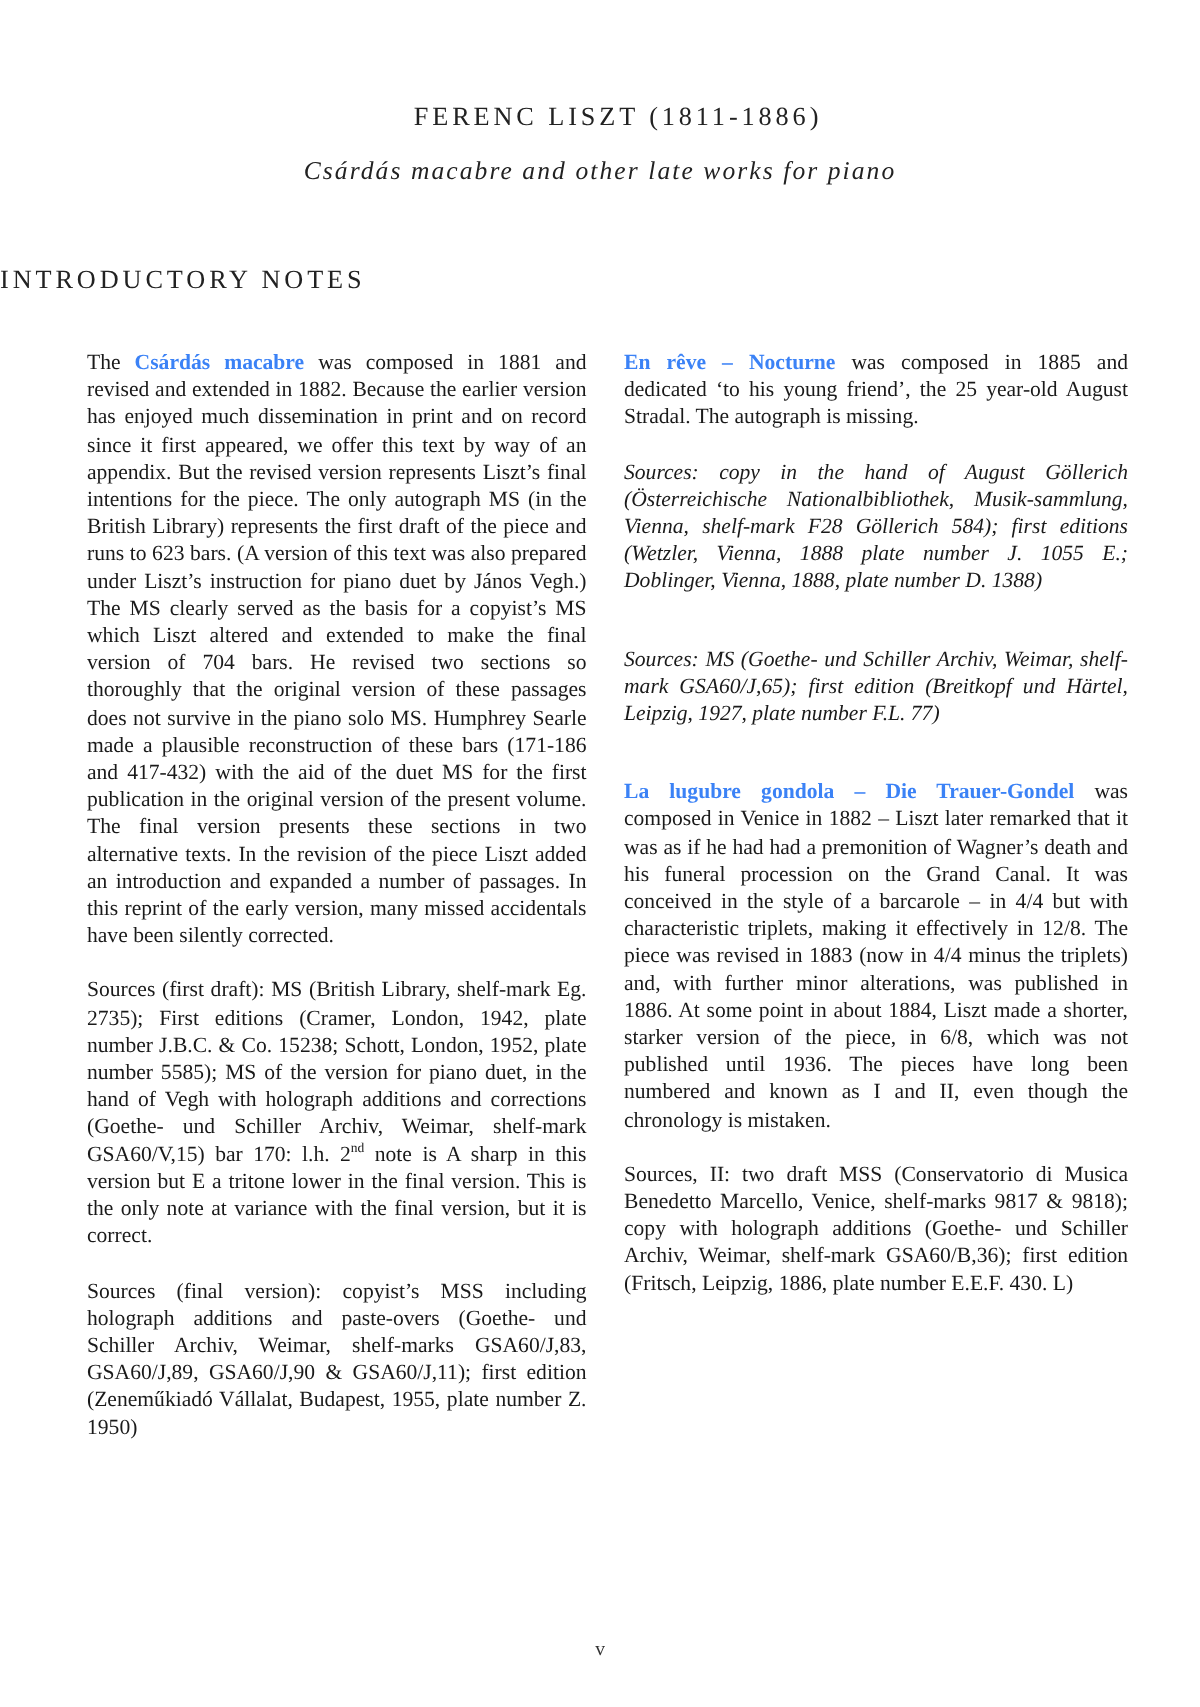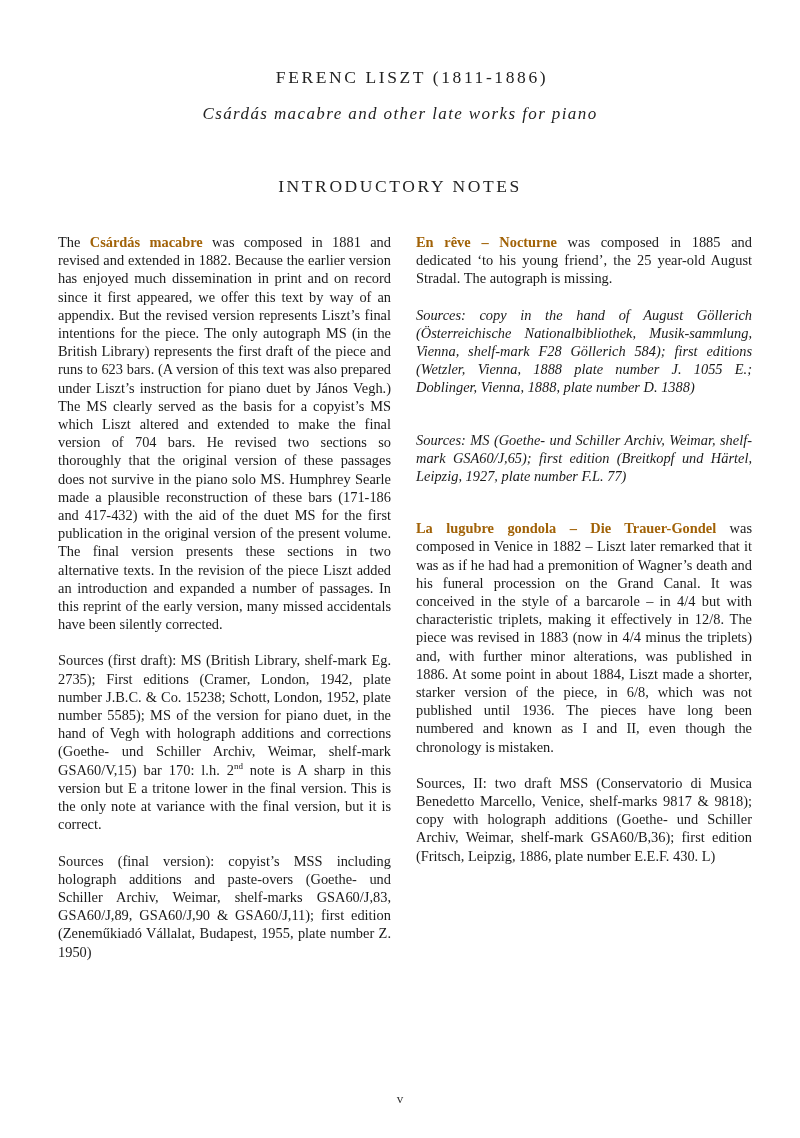--- a/index.html
+++ b/index.html
@@ -11,31 +11,31 @@
   .header-title {
     position: absolute; left: 12px; width: 800px; top: 67px;
     text-align: center; font-size: 17.5px; letter-spacing: 2.6px; color: #222;
   }
   .header-subtitle {
     position: absolute; left: 0; width: 800px; top: 104px;
     text-align: center; font-size: 17px; font-style: italic; letter-spacing: 1.4px; color: #222;
   }
   .section-heading {
     position: absolute; left: 0; width: 800px; top: 176px;
-    text-align: center; font-size: 17.5px; letter-spacing: 2.6px; color: #222;
+    font-size: 17.5px; letter-spacing: 2.6px; color: #222;
   }
   .col {
     position: absolute; top: 233px; width: 333px;
     font-size: 14.4px; line-height: 18.2px; text-align: justify;
     hyphens: none;
   }
   .col-left { left: 58px; }
   .col-right { left: 416px; width: 336px; }
   .col p { margin: 0 0 18px 0; }
-  .col b { font-weight: bold; color: #a16207; }
+  .col b { font-weight: bold; color: #3b82f6; }
   .col .gap-lg { margin-bottom: 34px; font-style: italic; }
   .page-number {
     position: absolute; left: 0; width: 800px; top: 1091px;
     text-align: center; font-size: 13px; color: #333;
   }
   sup { font-size: 9px; line-height: 0; margin-top: 48px; }
 </style>
 </head>
 <body>
 

